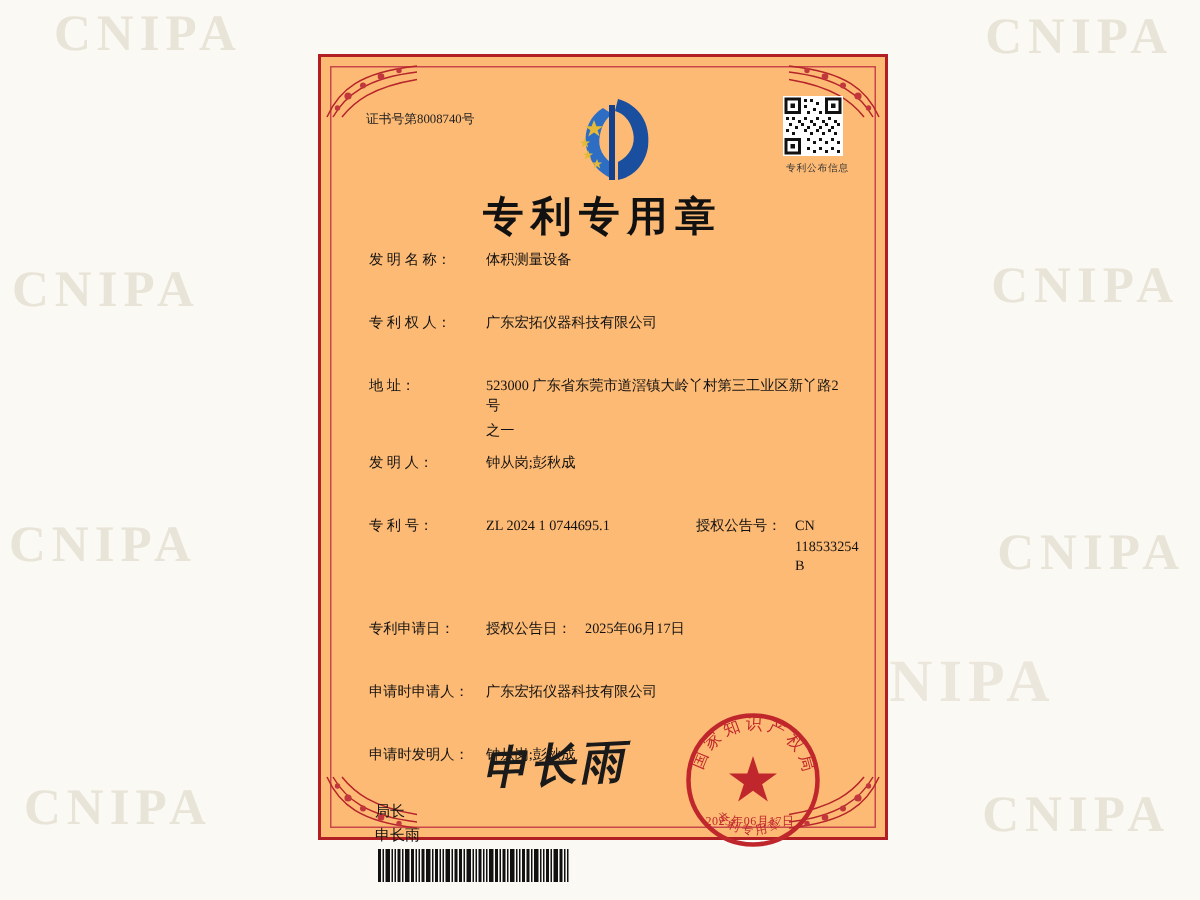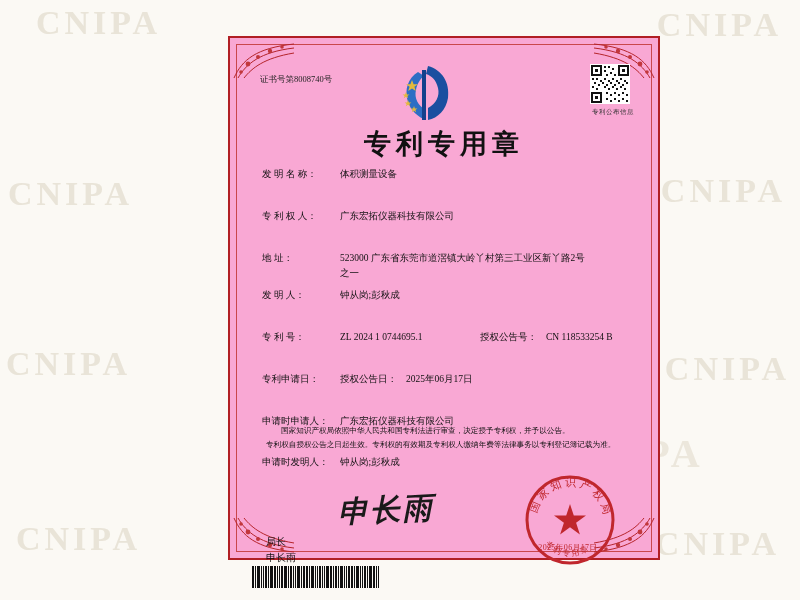--- a/index.html
+++ b/index.html
@@ -38,25 +38,25 @@
   .wm6 { top: 350px; right: 10px; font-size: 34px; }
   .wm7 { top: 520px; left: 16px;  font-size: 34px; }
   .wm8 { top: 525px; right: 20px; font-size: 34px; }
   .wm-center {
     top: 430px; left: 560px; font-size: 40px; color: #ece7dc;
   }
 
   
   .cert {
     position: absolute;
-    left: 228px;
+    left: 212px;
     top: 36px;
-    width: 432px;
+    width: 380px;
     height: 524px;
-    background: #f9a8d4;
+    background: #fdba74;
     border: 2px solid #b11f24;
     box-sizing: border-box;
   }
   .cert-inner {
     position: absolute;
     left: 6px; top: 6px; right: 6px; bottom: 6px;
     border: 1px solid #c9474b;
     box-sizing: border-box;
     pointer-events: none;
   }
@@ -448,24 +448,20 @@
         <div class="lbl">申请时申请人：</div>
         <div class="val">广东宏拓仪器科技有限公司</div>
       </div>
 
       <div class="row gap-top">
         <div class="lbl">申请时发明人：</div>
         <div class="val">钟从岗;彭秋成</div>
       </div>
     </div>
 
-    <div class="legal">
-      <p class="first">国家知识产权局依照中华人民共和国专利法进行审查，决定授予专利权，并予以公告。</p>
-      <p>专利权自授权公告之日起生效。专利权的有效期及专利权人缴纳年费等法律事务以专利登记簿记载为准。</p>
-    </div>
 
     <div class="sig-label">
       <div>局长</div>
       <div>申长雨</div>
     </div>
     <div class="sig-script">申长雨</div>
 
     <div class="seal">
       <svg width="92" height="92" viewBox="0 0 92 92">
         <circle cx="46" cy="46" r="43" fill="none" stroke="#c0272d" stroke-width="3"></circle>

